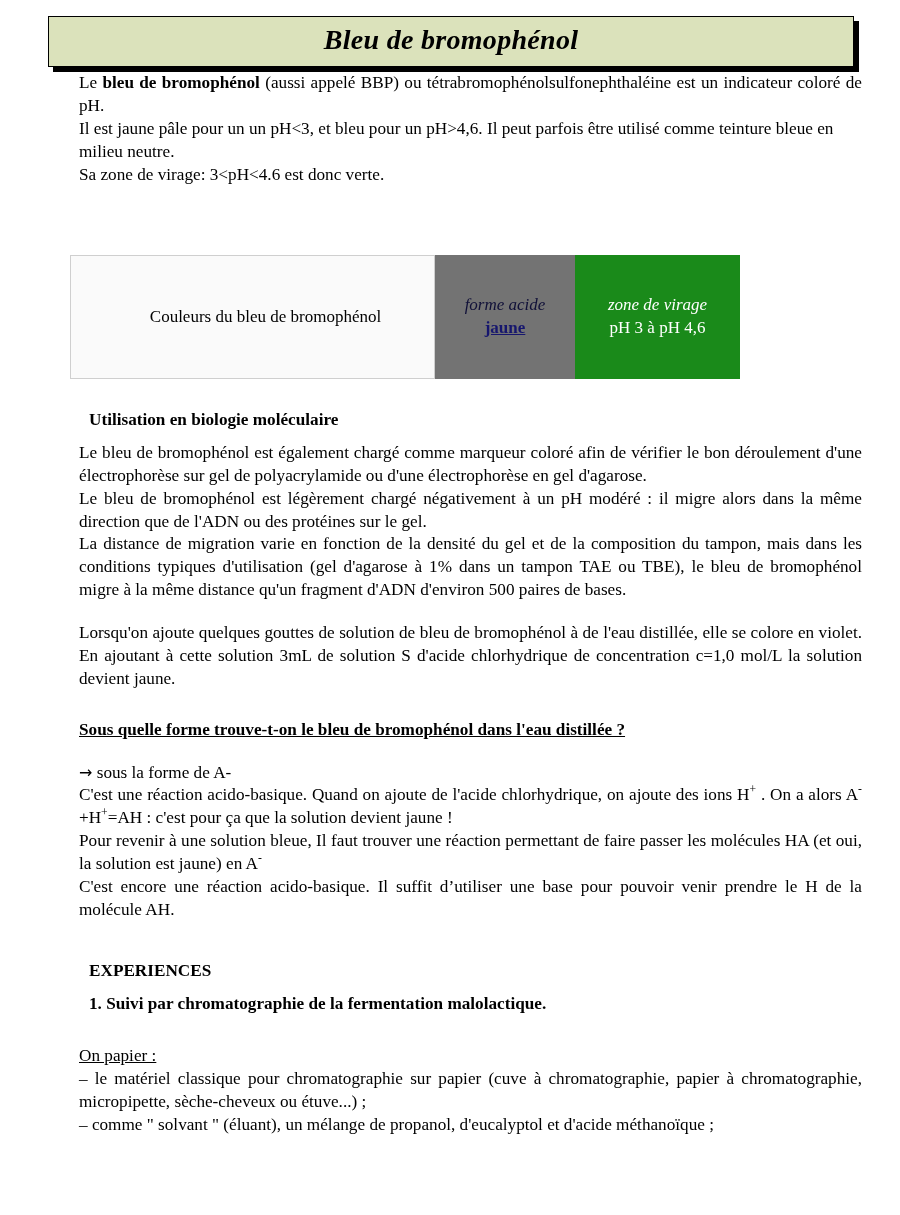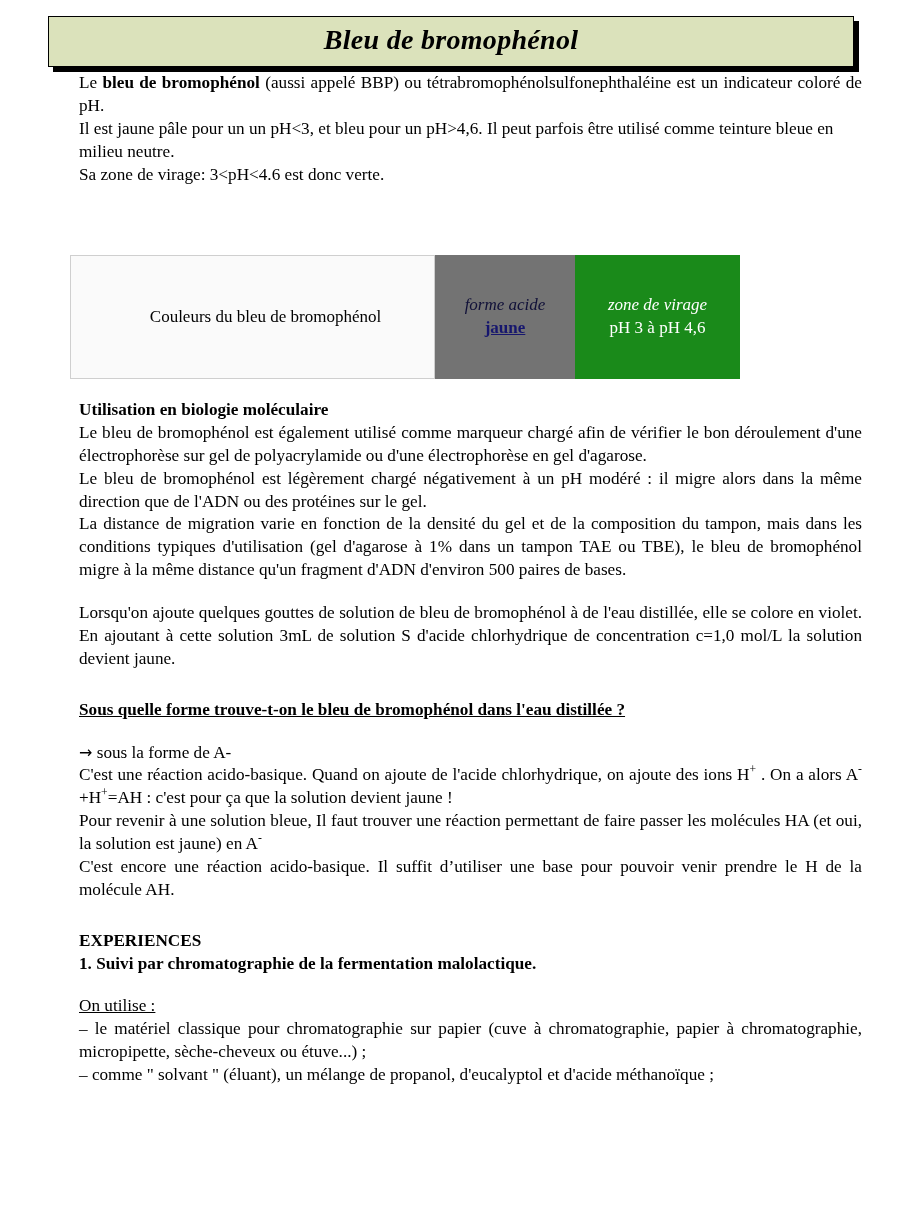--- a/index.html
+++ b/index.html
@@ -67,21 +67,21 @@
     text-align: left;
   }
   .spacer-md { height: 20px; }
   .spacer-lg { height: 28px; }
 
   b.bold { font-weight: bold; }
   .heading-bold {
     font-weight: bold;
     font-size: 17.2px;
     line-height: 1.33;
-    margin: 0;
+    margin: 10px;
   }
   .heading-bold-ul {
     font-weight: bold;
     font-size: 17.2px;
     line-height: 1.33;
     margin: 0;
     text-decoration: underline;
   }
   .ul-only {
     font-size: 17.2px;
@@ -189,21 +189,21 @@
       <div class="line"><span class="yellow-jaune">jaune</span></div>
     </div>
     <div class="cell cell-green">
       <div class="line"><span class="ital green-txt">zone de virage</span></div>
       <div class="line green-txt">pH 3 à pH 4,6</div>
     </div>
   </div>
 
   <div class="content" style="top:399px;">
     <p class="heading-bold">Utilisation en biologie moléculaire</p>
-    <p class="para">Le bleu de bromophénol est également utilisé comme marqueur chargé afin de vérifier le bon déroulement d'une électrophorèse sur gel de polyacrylamide ou d'une électrophorèse en gel d'agarose.</p>
+    <p class="para">Le bleu de bromophénol est également chargé comme marqueur coloré afin de vérifier le bon déroulement d'une électrophorèse sur gel de polyacrylamide ou d'une électrophorèse en gel d'agarose.</p>
     <p class="para">Le bleu de bromophénol est légèrement chargé négativement à un pH modéré : il migre alors dans la même direction que de l'ADN ou des protéines sur le gel.</p>
     <p class="para">La distance de migration varie en fonction de la densité du gel et de la composition du tampon, mais dans les conditions typiques d'utilisation (gel d'agarose à 1% dans un tampon TAE ou TBE), le bleu de bromophénol migre à la même distance qu'un fragment d'ADN d'environ 500 paires de bases.</p>
 
     <div class="spacer-md"></div>
 
     <p class="para">Lorsqu'on ajoute quelques gouttes de solution de bleu de bromophénol à de l'eau distillée, elle se colore en violet. En ajoutant à cette solution 3mL de solution S d'acide chlorhydrique de concentration c=1,0 mol/L la solution devient jaune.</p>
 
     <div class="spacer-lg"></div>
 
     <p class="heading-bold-ul">Sous quelle forme trouve-t-on le bleu de bromophénol dans l'eau distillée ?</p>
@@ -218,19 +218,19 @@
 
     <p class="para">C'est encore une réaction acido-basique. Il suffit d’utiliser une base pour pouvoir venir prendre le H de la molécule AH.</p>
 
     <div class="spacer-lg"></div>
 
     <p class="heading-bold">EXPERIENCES</p>
     <p class="heading-bold">1. Suivi par chromatographie de la fermentation malolactique.</p>
 
     <div class="spacer-md"></div>
 
-    <p class="para left"><span class="ul-only">On utilise :</span></p>
+    <p class="para left"><span class="ul-only">On papier :</span></p>
 
     <p class="para">– le matériel classique pour chromatographie sur papier (cuve à chromatographie, papier à chromatographie, micropipette, sèche-cheveux ou étuve...) ;</p>
     <p class="para left">– comme " solvant " (éluant), un mélange de propanol, d'eucalyptol et d'acide méthanoïque ;</p>
   </div>
 
 </div>
 
 </body></html>

